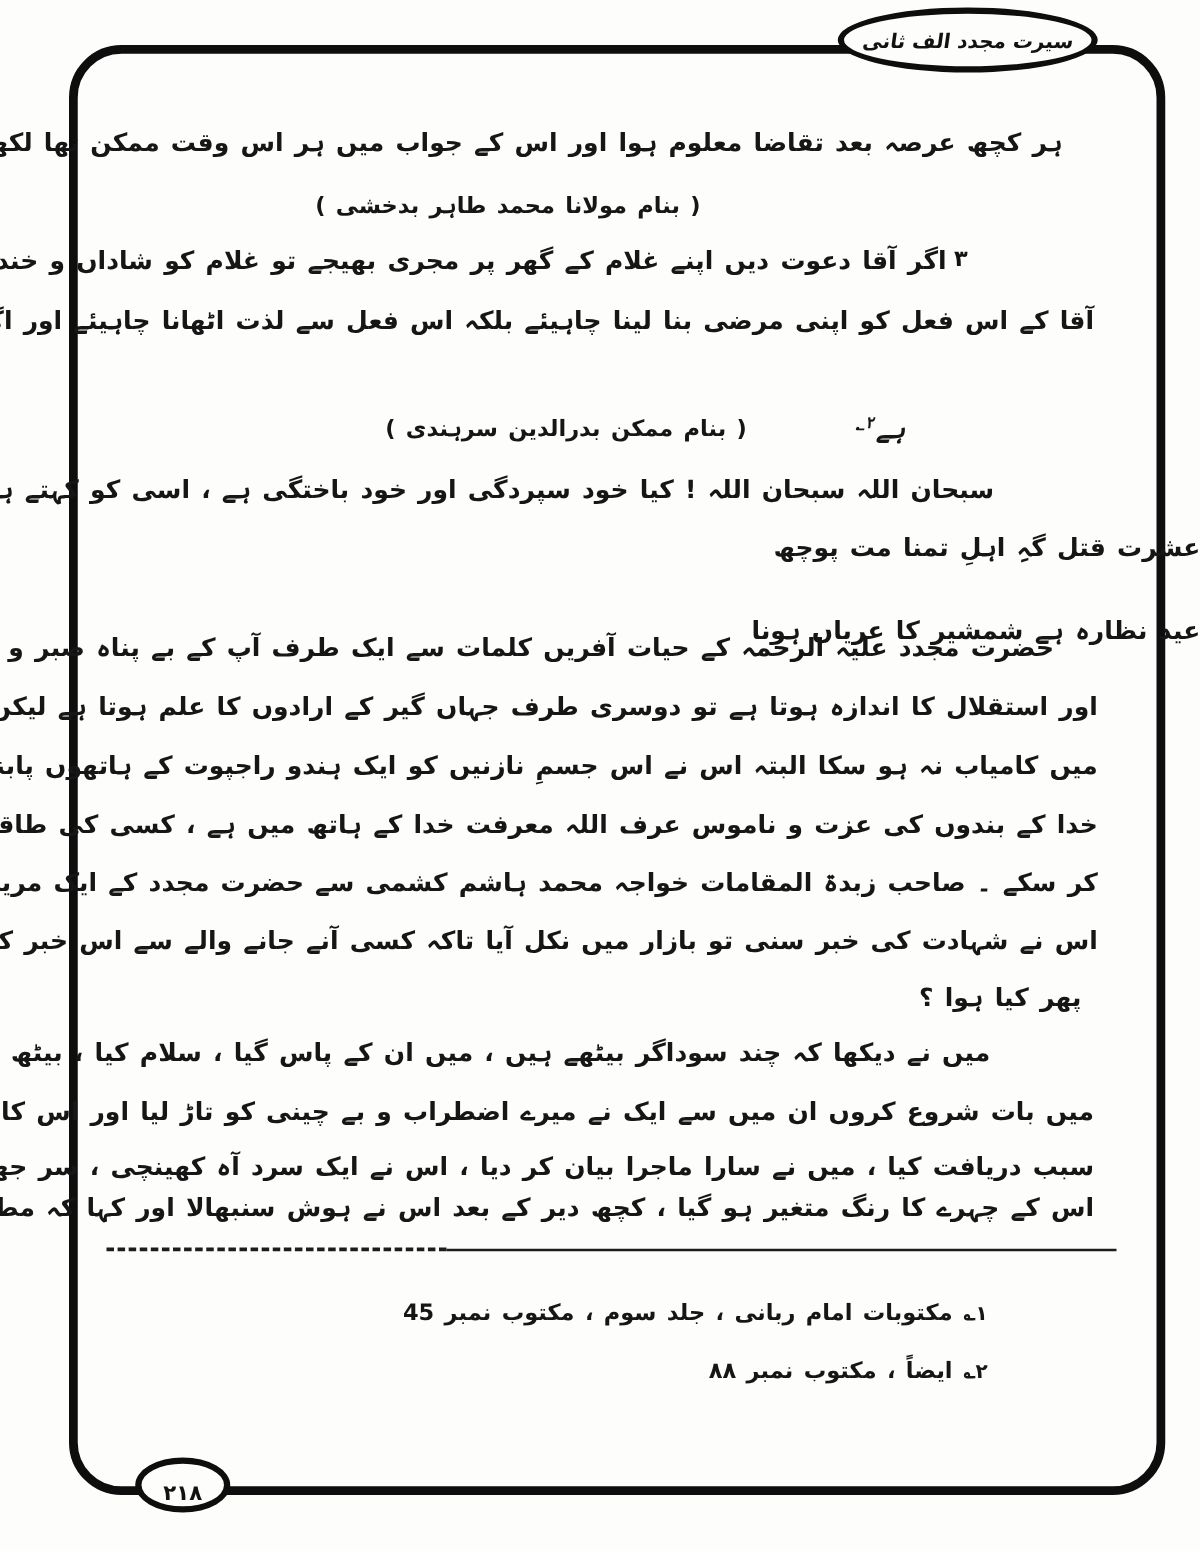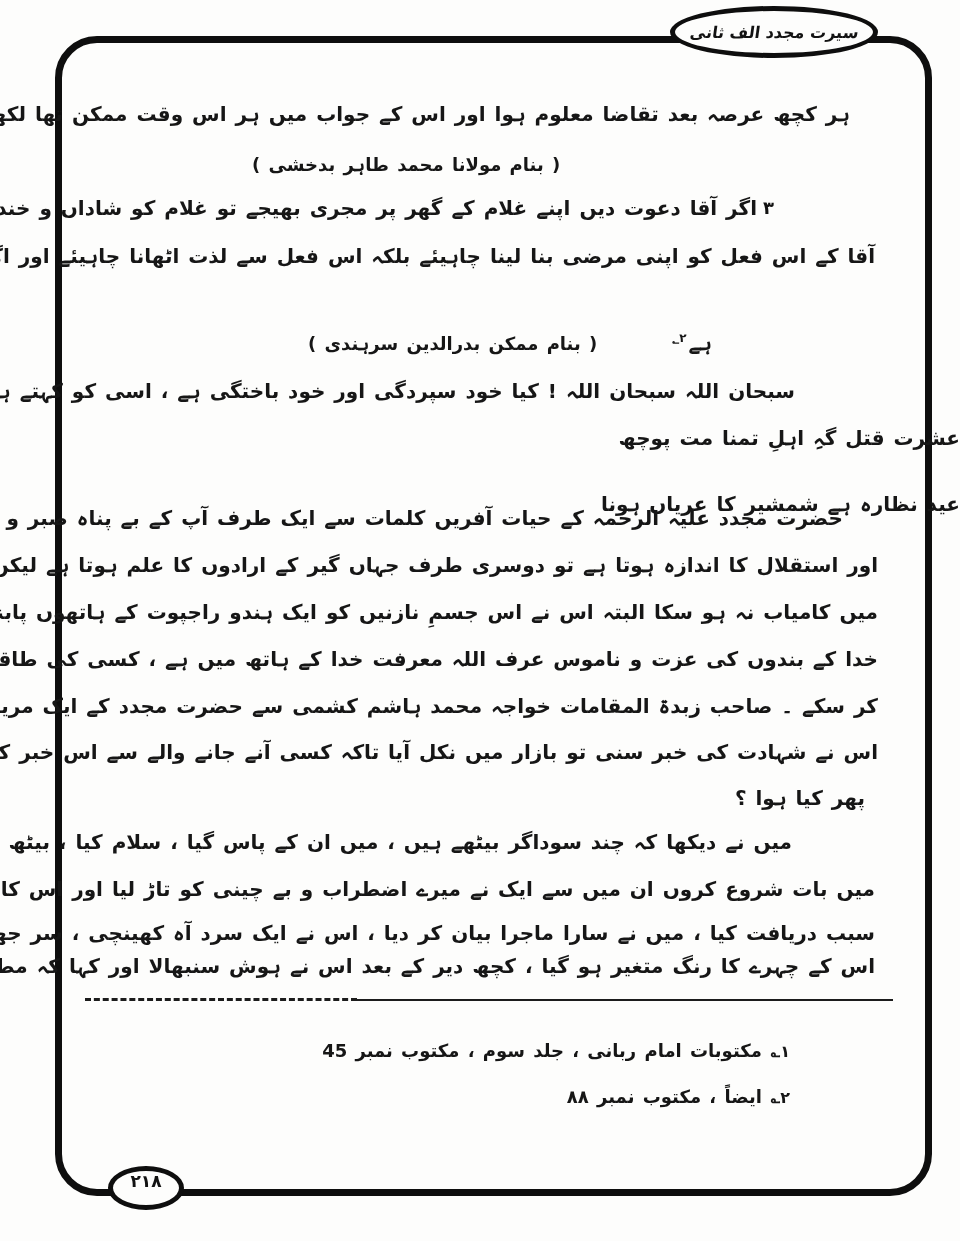--- a/index.html
+++ b/index.html
@@ -25,21 +25,21 @@
   }
   .cartouche .t{
     font-size:16px;font-weight:700;transform:skewX(-8deg);
     white-space:nowrap;
   }
   
   .pagenum{
     position:absolute;left:108px;top:1166px;width:76px;height:44px;
     box-sizing:border-box;border:5px solid #0e0e0e;border-radius:50%;
     background:#fdfdfc;z-index:3;
-    display:flex;align-items:flex-start;justify-content:center;
+    display:flex;align-items:flex-end;justify-content:center;
     font-size:17px;font-weight:700;
   }
   
   .l{
     position:absolute;white-space:nowrap;direction:rtl;
     font-size:20px;font-weight:700;color:#161616;
     letter-spacing:0px;word-spacing:2px;line-height:1.2;
   }
   .small{font-size:18px;}
   .center{left:0;width:100%;}
@@ -64,21 +64,21 @@
   </div>
 
   <div class="l" style="top:102px;right:110px;">
     <span>ہر کچھ عرصہ بعد تقاضا معلوم ہوا اور اس کے جواب میں ہر اس وقت ممکن تھا لکھا گیا</span>
   </div>
   <div class="l small" style="top:154px;left:252px;direction:rtl;">( بنام مولانا محمد طاہر بدخشی )</div>
 
   <div class="qnum" style="top:197px;left:763px;">۳</div>
   <div class="l" style="top:196px;right:203px;">اگر آقا دعوت دیں اپنے غلام کے گھر پر مجری بھیجے تو غلام کو شاداں و خنداں ہونا چاہیئے اور</div>
   <div class="l" style="top:244px;right:85px;">آقا کے اس فعل کو اپنی مرضی بنا لینا چاہیئے بلکہ اس فعل سے لذت اٹھانا چاہیئے اور اگر</div>
-  <div class="l" style="top:331px;right:248px;">
+  <div class="l" style="top:331px;right:236px;font-style:italic;">
     <span>ہے</span><span class="refmark">؂۲</span>
   </div>
   <div class="l small" style="top:333px;left:308px;">( بنام ممکن بدرالدین سرہندی )</div>
 
   <div class="l" style="top:379px;right:165px;">سبحان اللہ سبحان اللہ ! کیا خود سپردگی اور خود باختگی ہے ، اسی کو کہتے ہیں عشق صادق ؎</div>
   <div class="l center" style="top:426px;">عشرت قتل گہِ اہلِ تمنا مت پوچھ</div>
   <div class="l center" style="top:469px;margin-top:23px;">عید نظارہ ہے شمشیر کا عریاں ہونا</div>
 
   <div class="l" style="top:506px;right:117px;">حضرت مجدد علیہ الرحمہ کے حیات آفریں کلمات سے ایک طرف آپ کے بے پناہ صبر و استقامت</div>
   <div class="l" style="top:553px;right:82px;">اور استقلال کا اندازہ ہوتا ہے تو دوسری طرف جہاں گیر کے ارادوں کا علم ہوتا ہے لیکن وہ اپنے اس ارادے</div>

